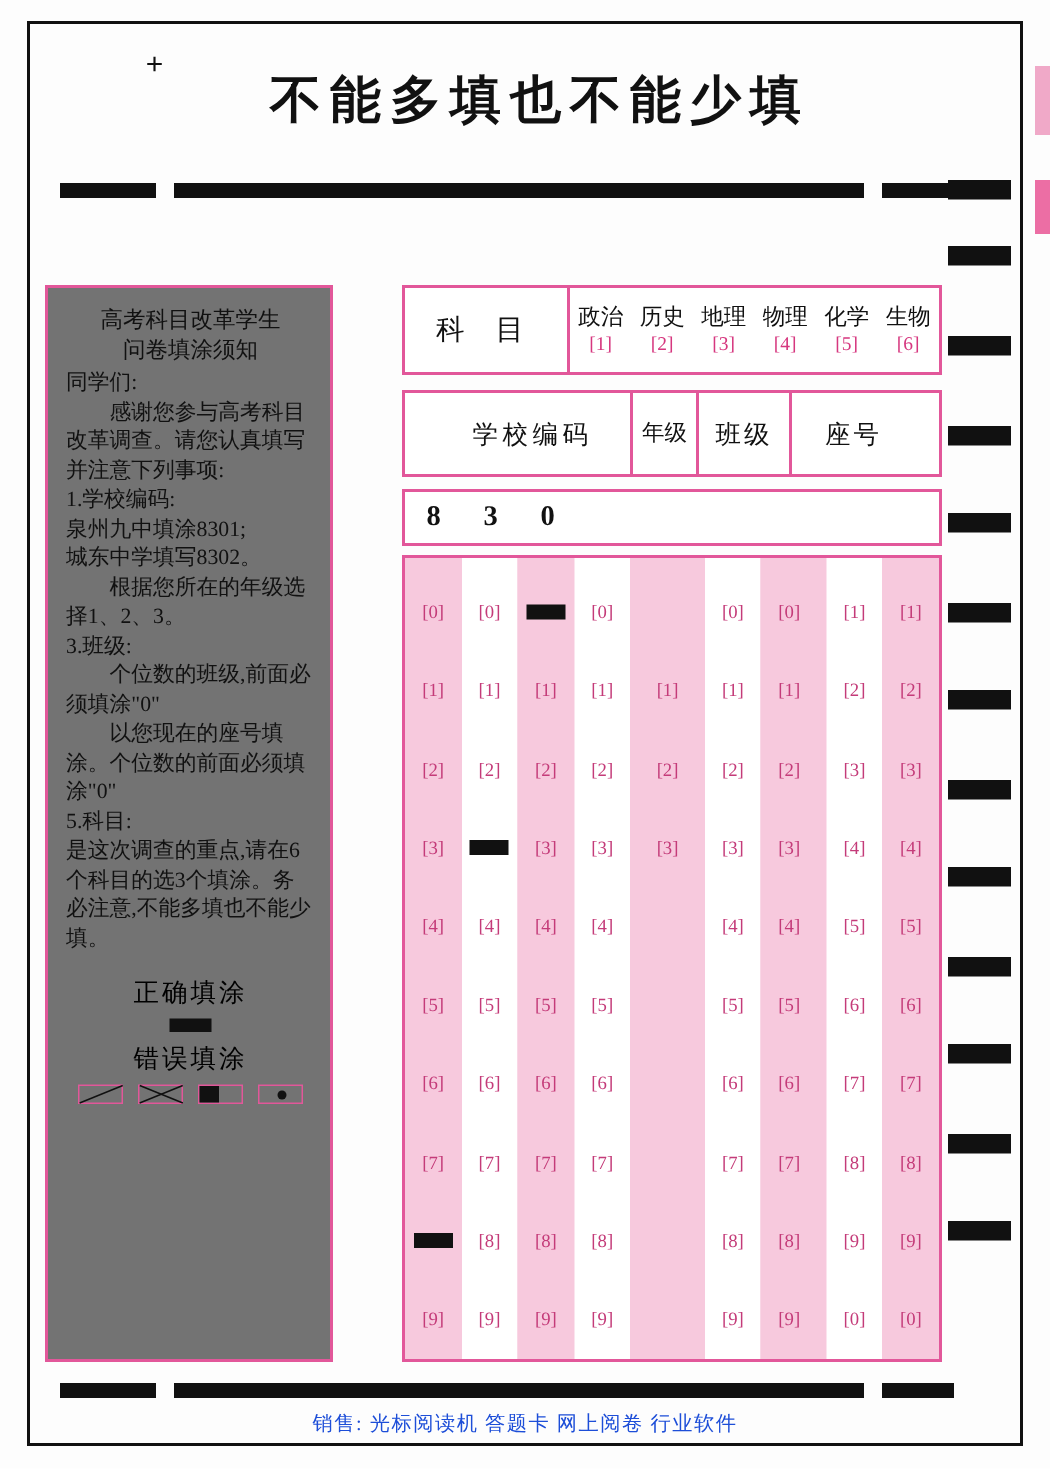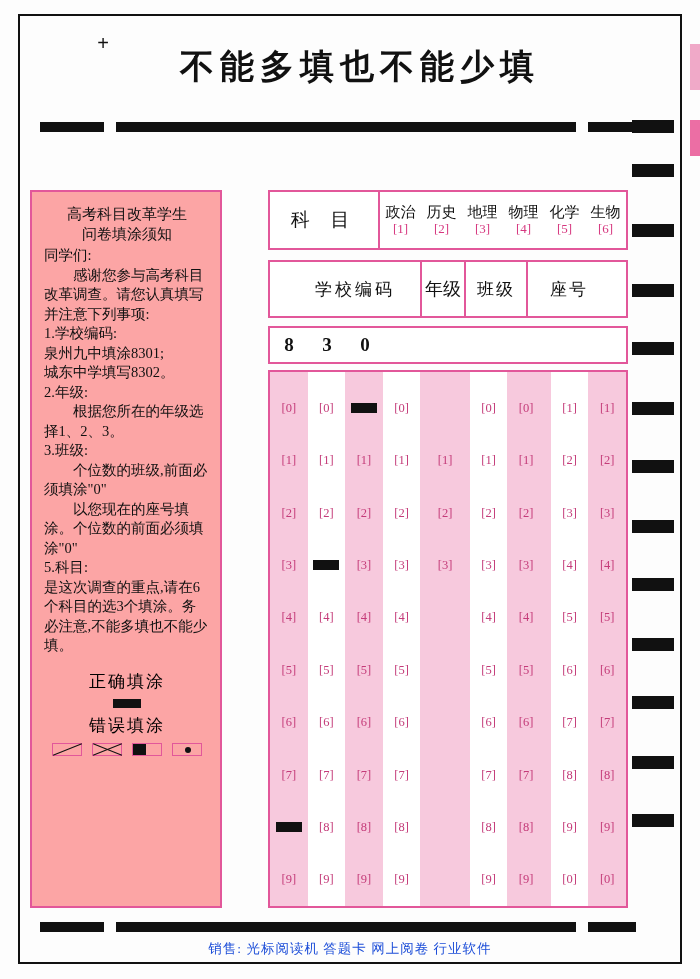--- a/index.html
+++ b/index.html
@@ -39,21 +39,21 @@
   
   .timing-right{position:absolute;left:632px;top:120px;width:42px;}
   .timing-right .mark{position:absolute;left:0;width:42px;height:13px;background:#111;}
 
   .pink-edge-1{position:absolute;left:690px;top:44px;width:10px;height:46px;background:#f0a9c8;}
   .pink-edge-2{position:absolute;left:690px;top:120px;width:10px;height:36px;background:#ec6ea4;}
 
   
   .notice{
     position:absolute;left:30px;top:190px;width:192px;height:718px;
-    border:2px solid #e2579a;background:#fca5a5;
+    border:2px solid #e2579a;background:#737373;
     box-sizing:border-box;padding:10px 10px 0 12px;
   }
   .notice h2{
     margin:2px 0 2px 0;font-size:15px;font-weight:normal;text-align:center;
     line-height:20px;color:#111;
   }
   .notice .body{font-size:14.5px;line-height:19.5px;color:#111;}
   .notice .body p{margin:0 0 0 0;}
   .notice .indent{text-indent:2em;}
   .correct-title{margin-top:14px;text-align:center;font-size:17px;letter-spacing:2px;}
@@ -86,21 +86,21 @@
   .subj-col .bk{font-size:13px;color:#d6377f;line-height:16px;}
 
   
   .head-box{
     position:absolute;left:268px;top:260px;width:360px;height:58px;
     border:2px solid #e2579a;box-sizing:border-box;background:#fff;display:flex;
   }
   .head-cell{display:flex;align-items:center;justify-content:center;font-size:17px;color:#111;border-right:2px solid #e2579a;box-sizing:border-box;}
   .head-cell:last-child{border-right:none;}
   .hc-school{width:152px;letter-spacing:3px;padding-left:20px;}
-  .hc-grade{width:44px;font-size:18px;line-height:17px;text-align:center;}
+  .hc-grade{width:44px;font-size:15px;line-height:17px;text-align:center;}
   .hc-class{width:62px;letter-spacing:2px;font-family:Liberation Serif, serif;}
   .hc-seat{width:82px;letter-spacing:2px;}
 
   
   .digits-box{
     position:absolute;left:268px;top:326px;width:360px;height:38px;
     border:2px solid #e2579a;box-sizing:border-box;background:#fff;display:flex;
   }
   .digit-cell{width:38px;display:flex;align-items:center;justify-content:center;font-size:19px;font-weight:bold;color:#111;}
 
@@ -178,23 +178,20 @@
     <div class="body">
       <p>同学们:</p>
       <p class="indent">感谢您参与高考科目改革调查。请您认真填写并注意下列事项:</p>
 
       <p>
         <span>1.</span><span>学校编码:</span>
       </p>
       <p>泉州九中填涂8301;</p>
       <p>城东中学填写8302。</p>
 
-      <p>
-        <span>2.</span><span>年级:</span>
-      </p>
       <p class="indent">根据您所在的年级选择1、2、3。</p>
 
       <p>
         <span>3.</span><span>班级:</span>
       </p>
       <p class="indent">个位数的班级,前面必须填涂"0"</p>
 
       <p class="indent">以您现在的座号填涂。个位数的前面必须填涂"0"</p>
 
       <p>

